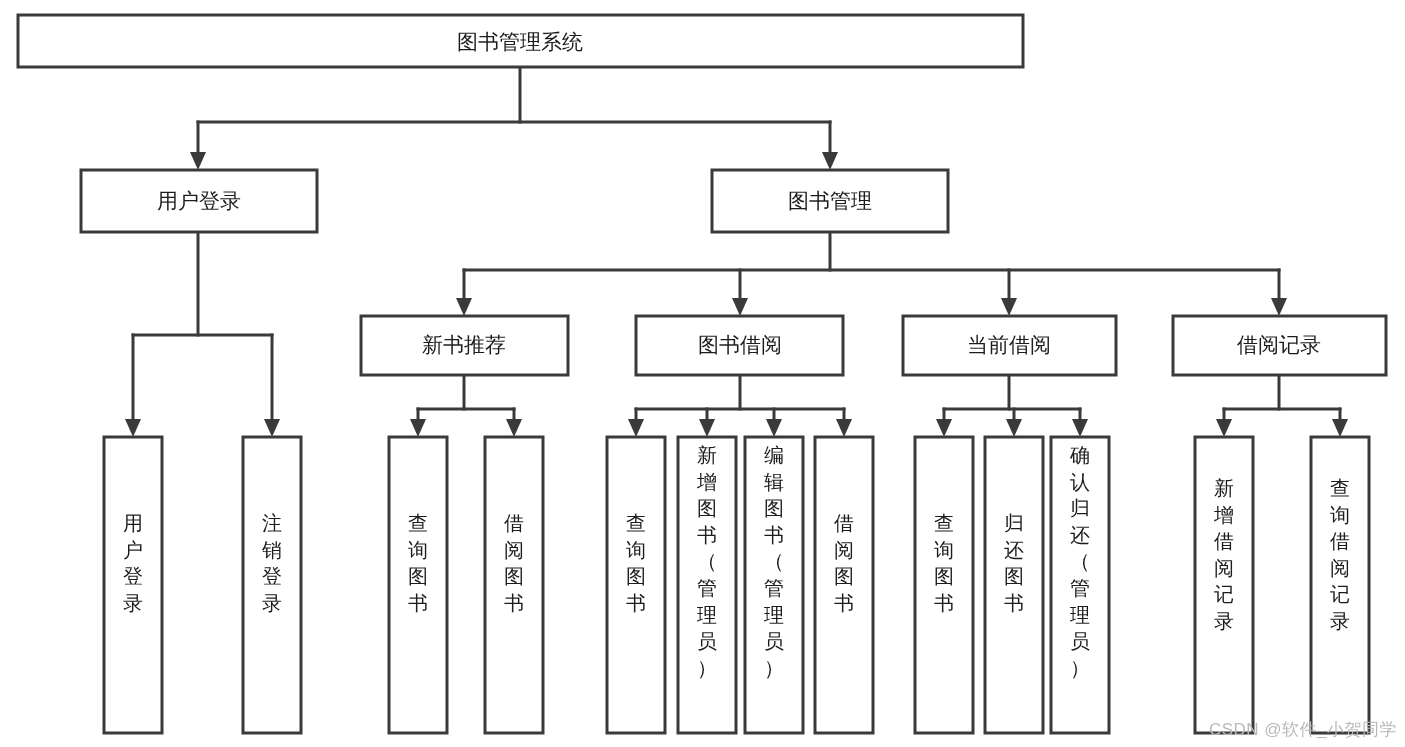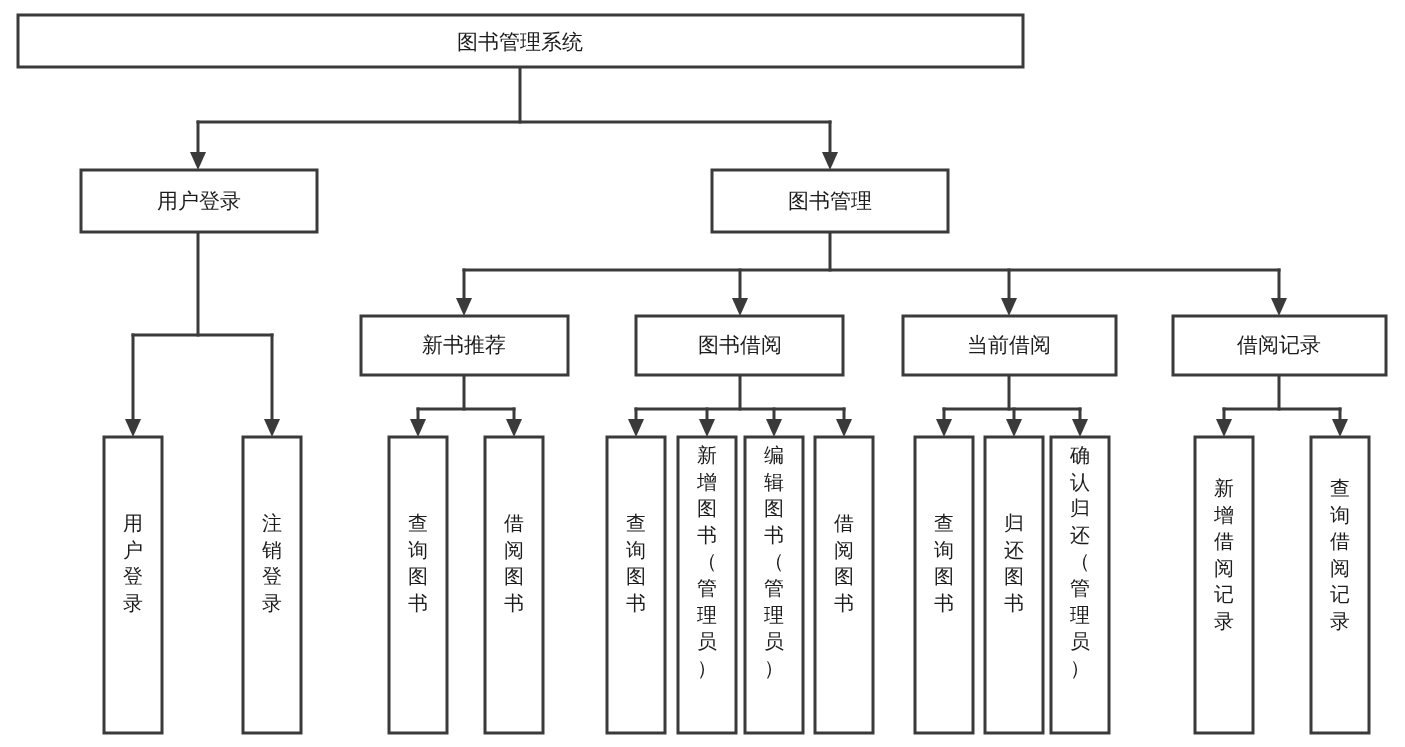--- a/index.html
+++ b/index.html
@@ -250,13 +250,14 @@
       <text class="node-label-vertical" x="1224" y="495"><tspan x="1224" dy="0">新</tspan><tspan x="1224" dy="1.33em">增</tspan><tspan x="1224" dy="1.33em">借</tspan><tspan x="1224" dy="1.33em">阅</tspan><tspan x="1224" dy="1.33em">记</tspan><tspan x="1224" dy="1.33em">录</tspan></text>
     </g>
 
     <g>
       <rect class="node-box leaf" x="1311" y="437" width="58" height="296"></rect>
       <text class="node-label-vertical" x="1340" y="495"><tspan x="1340" dy="0">查</tspan><tspan x="1340" dy="1.33em">询</tspan><tspan x="1340" dy="1.33em">借</tspan><tspan x="1340" dy="1.33em">阅</tspan><tspan x="1340" dy="1.33em">记</tspan><tspan x="1340" dy="1.33em">录</tspan></text>
     </g>
 
   </svg>
 
+  <div class="watermark">CSDN @软件_小贺同学</div>
 </div>
 
 </body></html>

